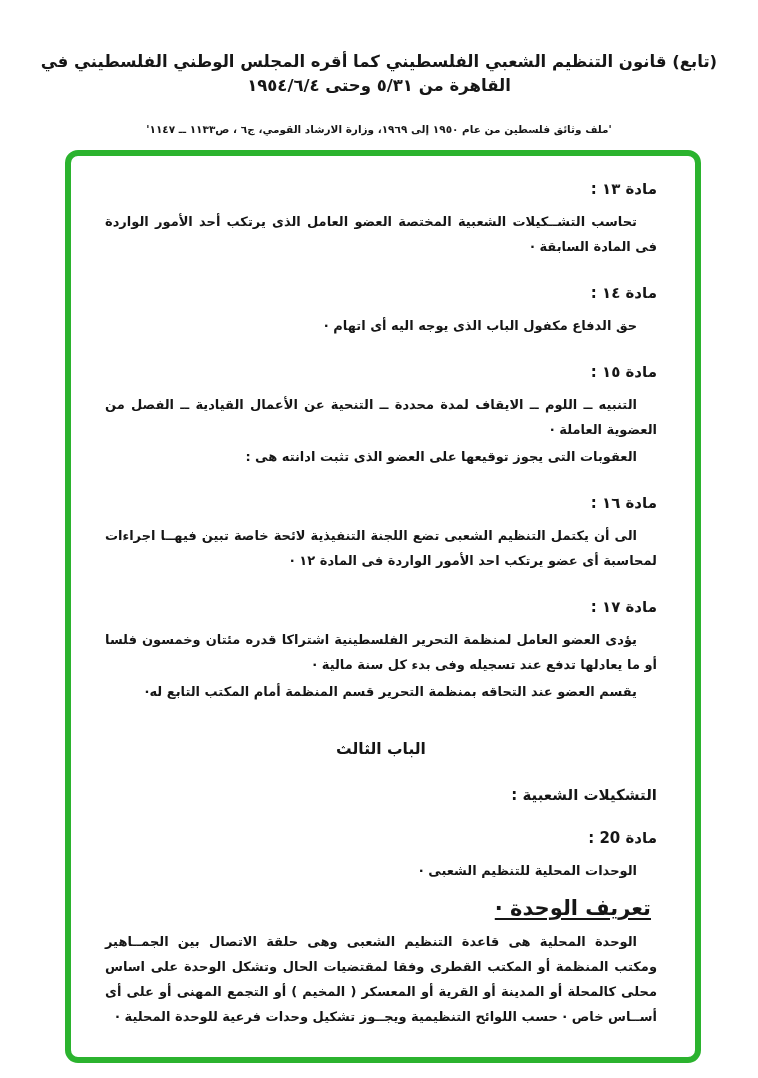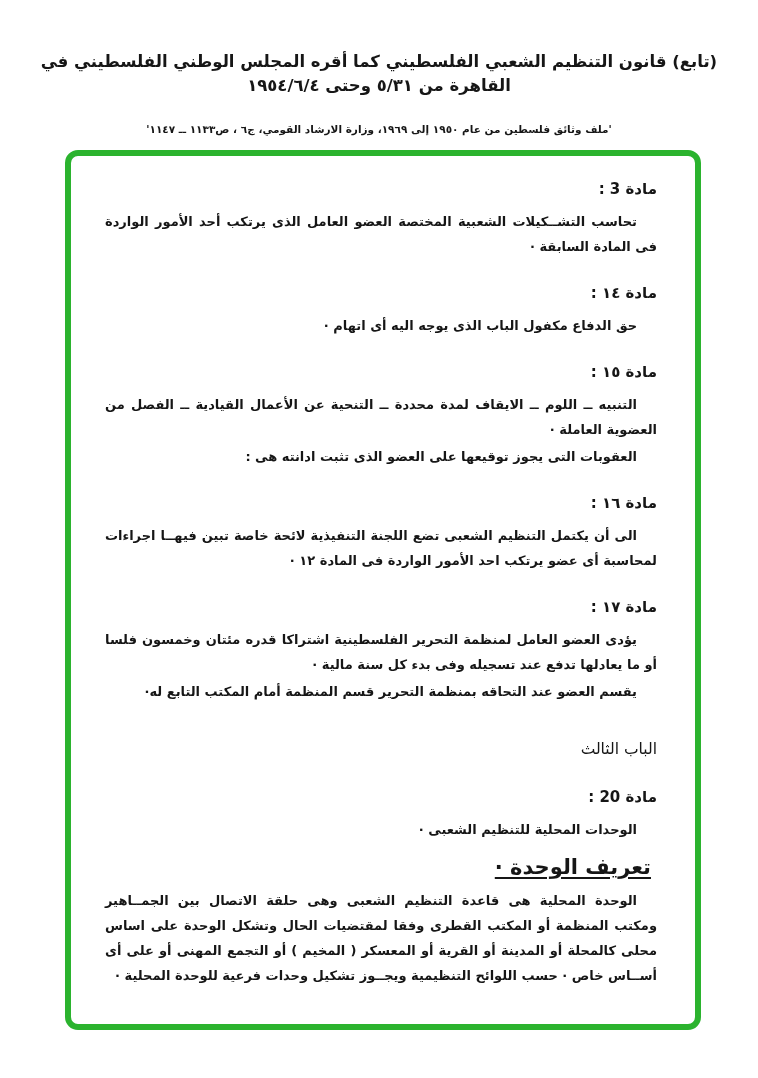--- a/index.html
+++ b/index.html
@@ -57,22 +57,23 @@
   .body-text{
     margin:0 0 2px;
     font-size:13px;
     font-weight:700;
     line-height:25px;
     text-align:justify;
     text-indent:20px;
   }
   .chapter-heading{
     margin:36px 0 28px;
+    text-align:center;
     font-size:15.5px;
-    font-weight:400;
+    font-weight:700;
   }
   .section-title{
     margin:0 0 6px;
     font-size:15px;
     font-weight:700;
   }
   .unit-definition{
     margin:13px 0 9px;
     font-size:21px;
     font-weight:700;
@@ -86,21 +87,21 @@
 <div class="page">
 
   <header class="doc-header">
     <h1 class="doc-title">(تابع) قانون التنظيم الشعبي الفلسطيني كما أقره المجلس الوطني الفلسطيني في القاهرة من ٥/٣١ وحتى ١٩٥٤/٦/٤</h1>
     <div class="doc-citation">'ملف وثائق فلسطين من عام ١٩٥٠ إلى ١٩٦٩، وزارة الارشاد القومي، ج٦ ، ص١١٣٣ ــ ١١٤٧'</div>
   </header>
 
   <main class="green-frame">
 
     <section>
-      <h2 class="article-heading first">مادة 3 :</h2>
+      <h2 class="article-heading first">مادة ١٣ :</h2>
       <p class="body-text">تحاسب التشــكيلات الشعبية المختصة العضو العامل الذى يرتكب أحد الأمور الواردة فى المادة السابقة ·</p>
     </section>
 
     <section>
       <h2 class="article-heading">مادة ١٤ :</h2>
       <p class="body-text">حق الدفاع مكفول الباب الذى يوجه اليه أى اتهام ·</p>
     </section>
 
     <section>
       <h2 class="article-heading">مادة ١٥ :</h2>
@@ -117,20 +118,21 @@
       <h2 class="article-heading">مادة ١٧ :</h2>
       <p class="body-text">يؤدى العضو العامل لمنظمة التحرير الفلسطينية اشتراكا قدره مئتان وخمسون فلسا أو ما يعادلها تدفع عند تسجيله وفى بدء كل سنة مالية ·</p>
     </section>
 
     <section>
       <p class="body-text">يقسم العضو عند التحاقه بمنظمة التحرير قسم المنظمة أمام المكتب التابع له·</p>
     </section>
 
     <h2 class="chapter-heading">الباب الثالث</h2>
 
+    <h3 class="section-title">التشكيلات الشعبية :</h3>
 
     <section>
       <h2 class="article-heading">مادة 20 :</h2>
       <p class="body-text">الوحدات المحلية للتنظيم الشعبى ·</p>
       <p class="unit-definition"><span>تعريف الوحدة ·</span></p>
       <p class="body-text">الوحدة المحلية هى قاعدة التنظيم الشعبى وهى حلقة الاتصال بين الجمــاهير ومكتب المنظمة أو المكتب القطرى وفقا لمقتضيات الحال وتشكل الوحدة على اساس محلى كالمحلة أو المدينة أو القرية أو المعسكر ( المخيم ) أو التجمع المهنى أو على أى أســاس خاص · حسب اللوائح التنظيمية ويجــوز تشكيل وحدات فرعية للوحدة المحلية ·</p>
     </section>
 
   </main>
 

